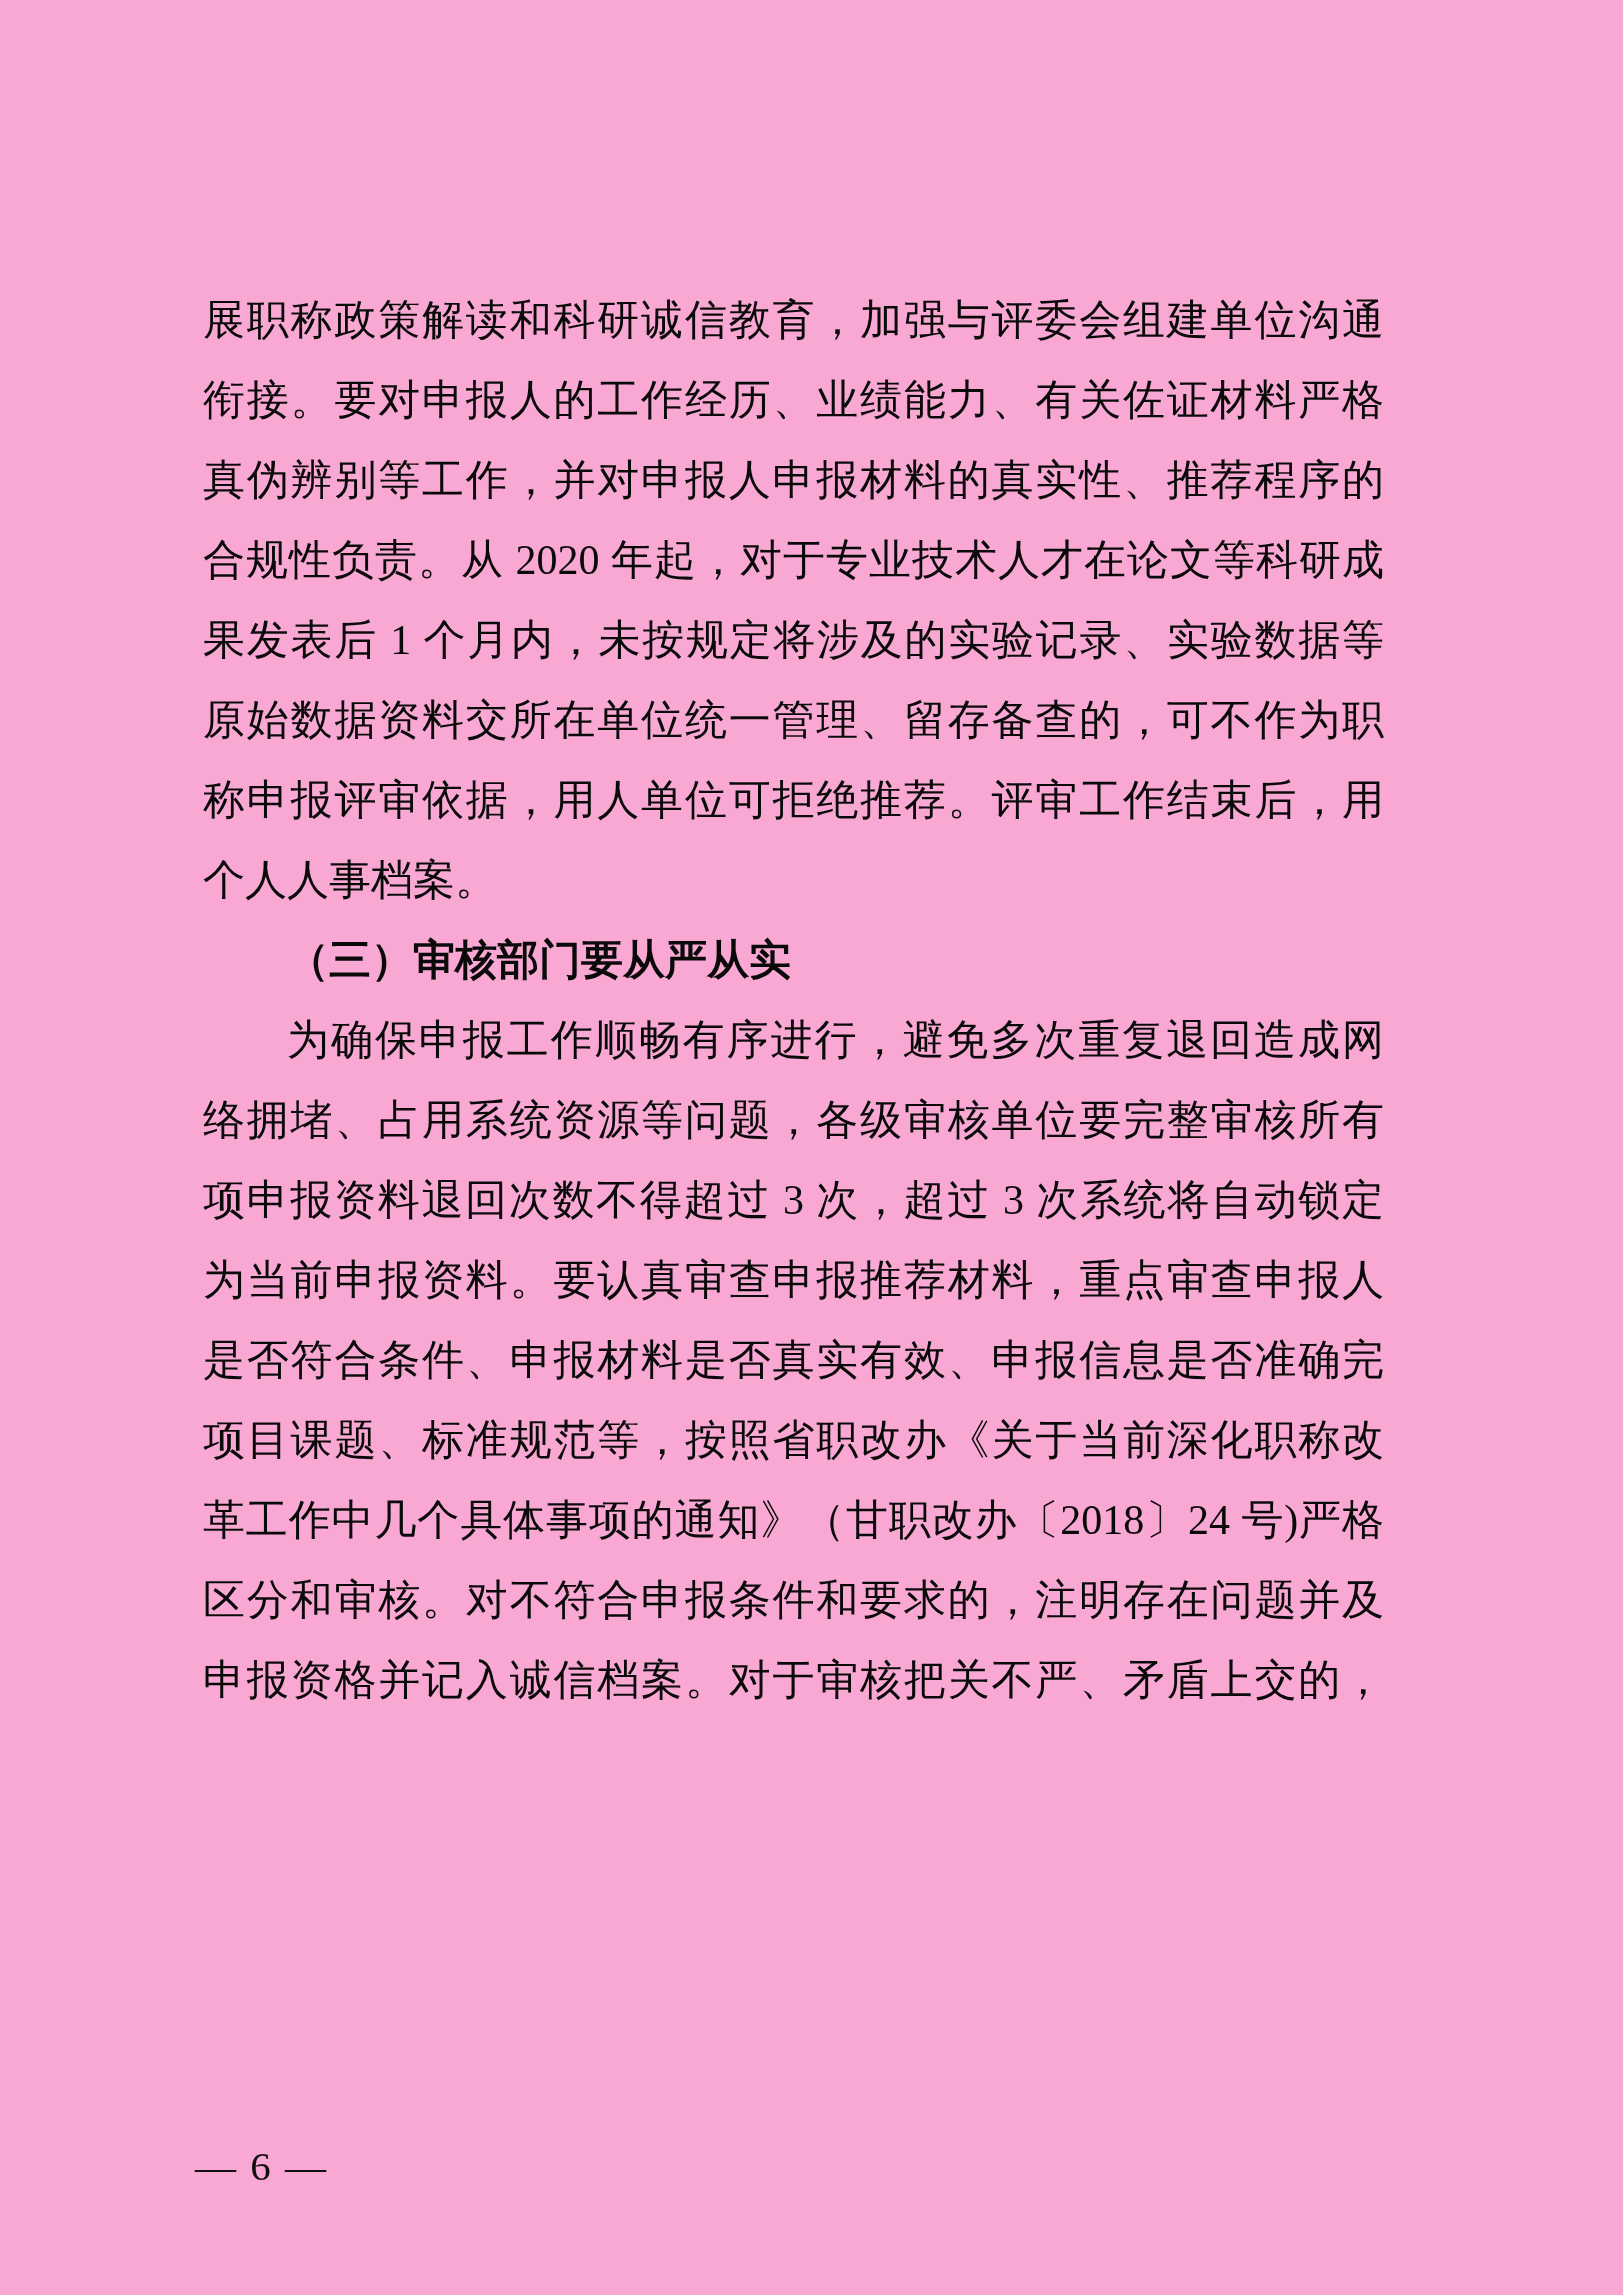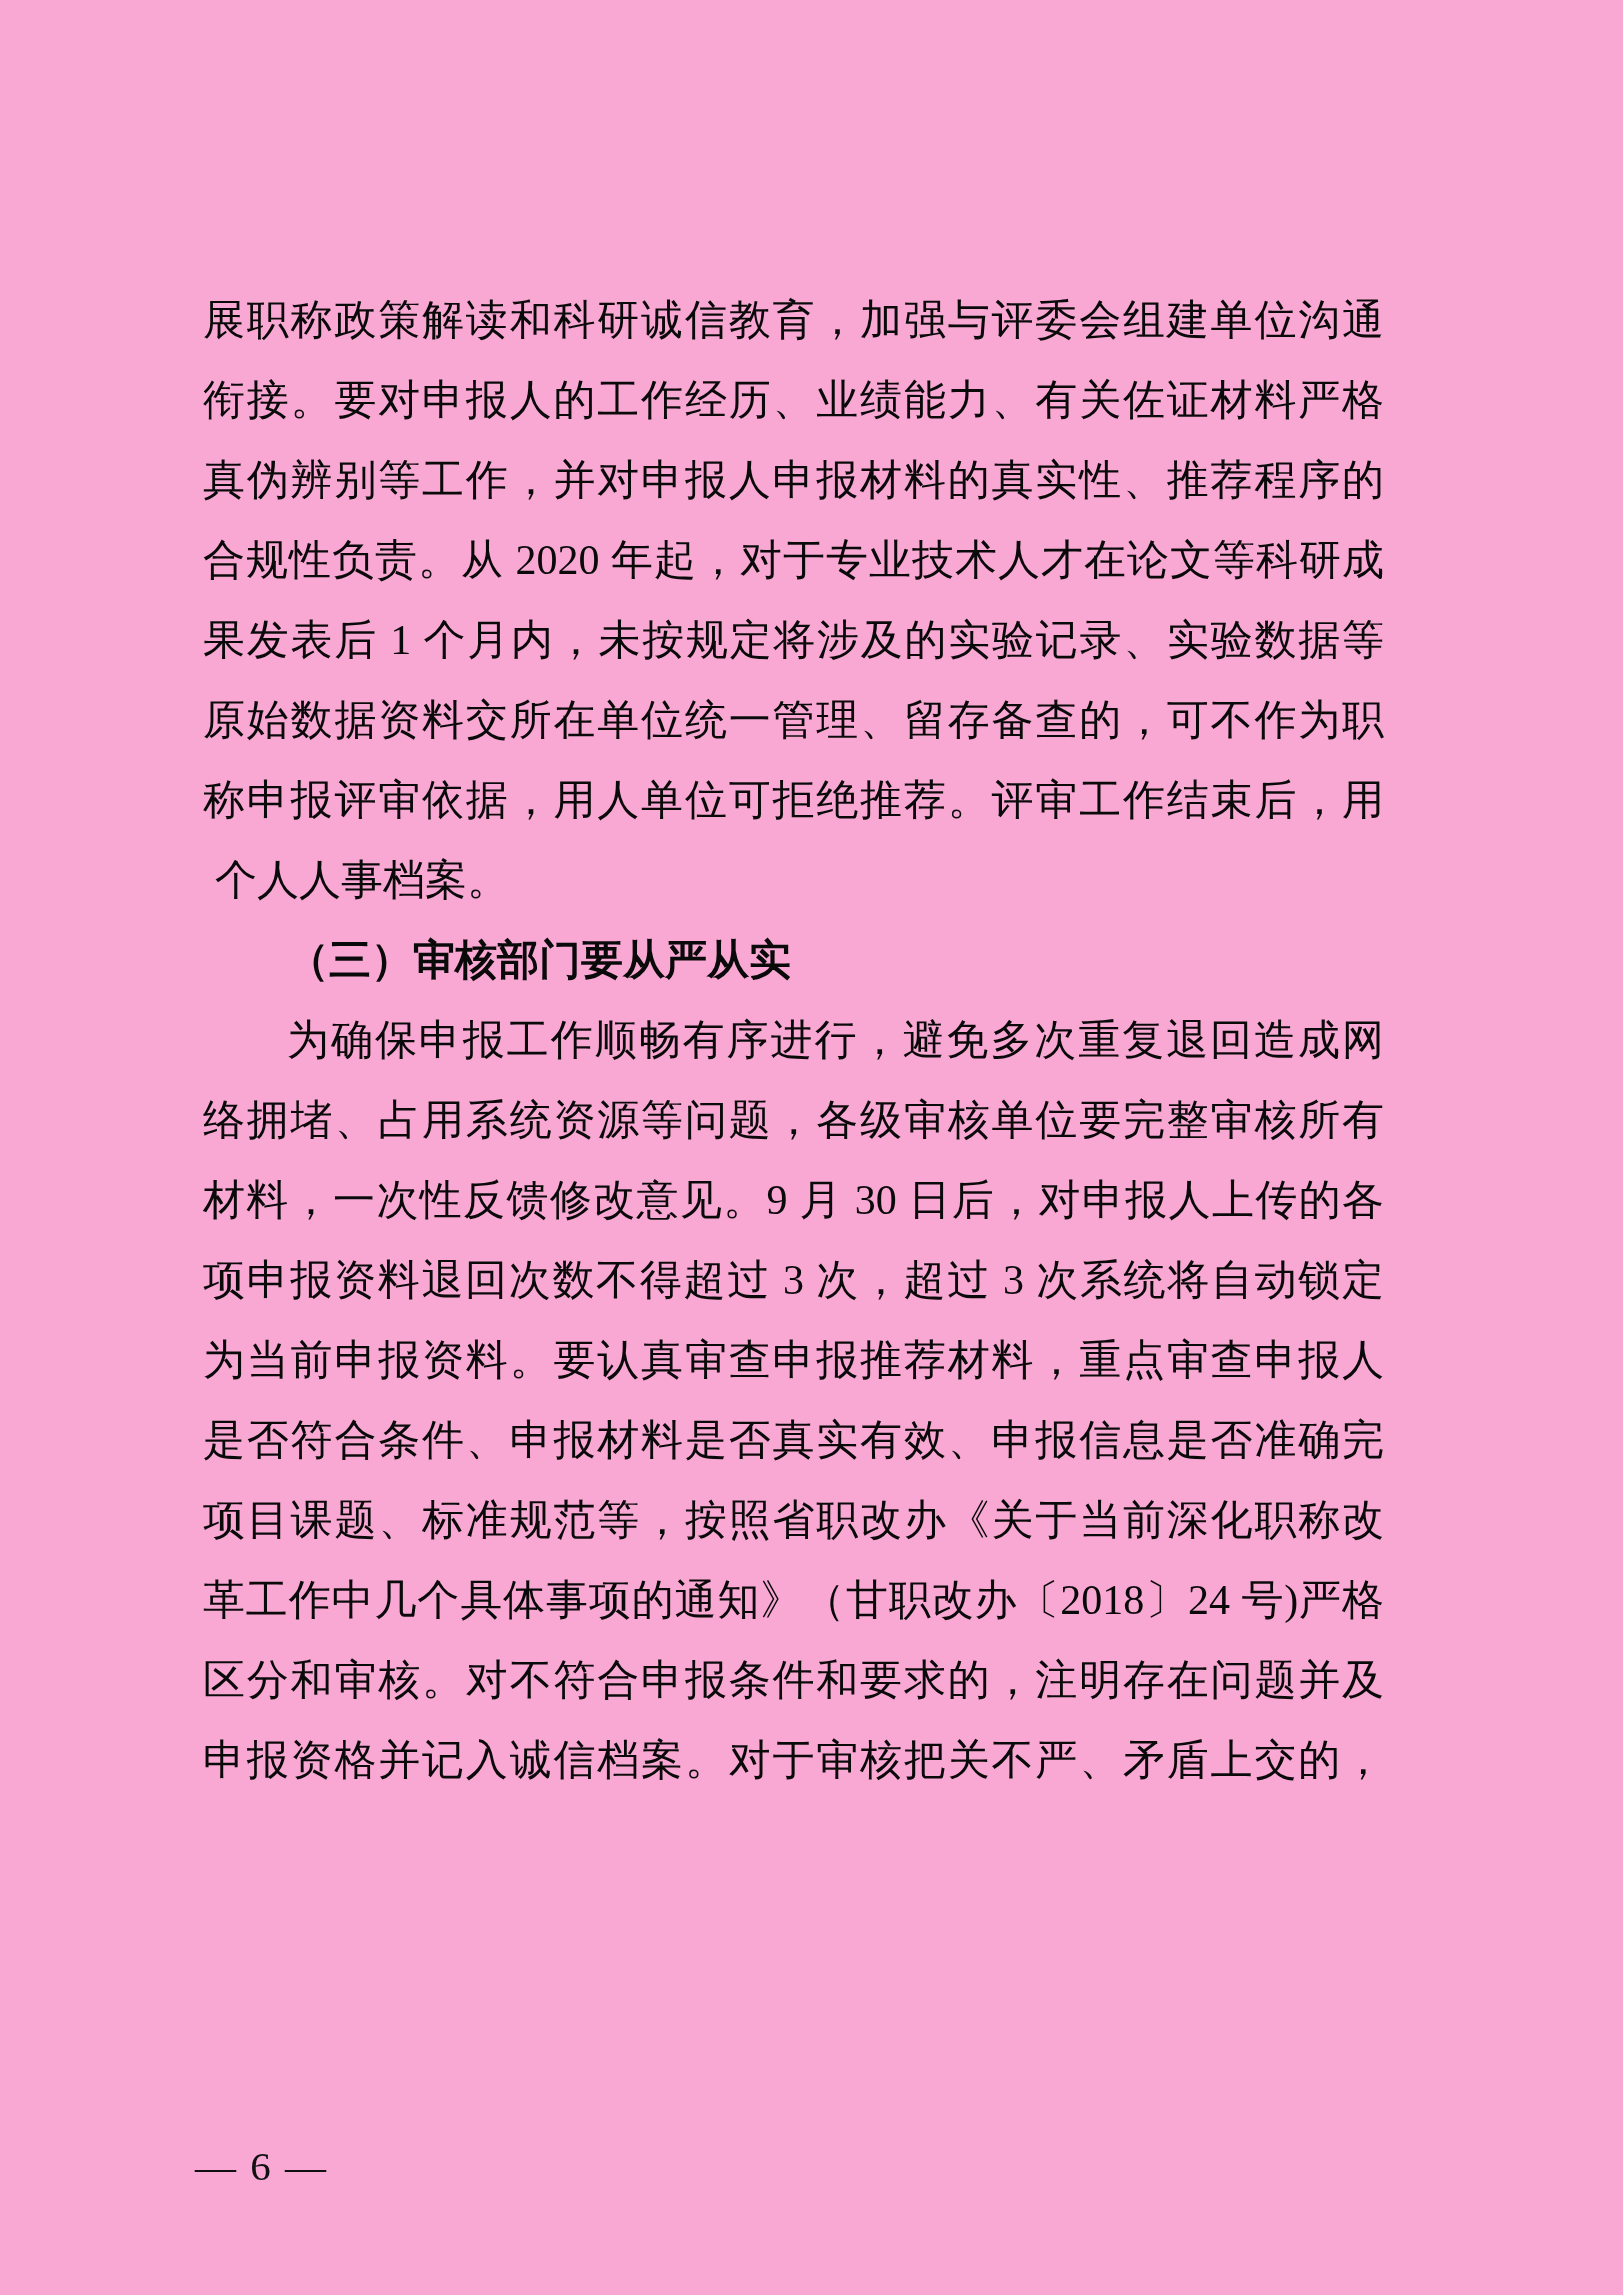--- a/index.html
+++ b/index.html
@@ -33,21 +33,20 @@
     white-space: nowrap;
     text-align: justify;
     text-align-last: justify;
     text-justify: inter-ideograph;
     letter-spacing: 0;
   }
   
   .line.para-end {
     text-align: left;
     text-align-last: left;
-    margin-left: 12px;
   }
   
   .line.heading {
     font-weight: 700;
     text-align: center;
     text-align-last: left;
     text-indent: 84px;
   }
   
   .line.para-start {
@@ -74,21 +73,20 @@
     <div class="line">衔接。要对申报人的工作经历、业绩能力、有关佐证材料严格</div>
     <div class="line">真伪辨别等工作，并对申报人申报材料的真实性、推荐程序的</div>
     <div class="line">合规性负责。从 2020 年起，对于专业技术人才在论文等科研成</div>
     <div class="line">果发表后 1 个月内，未按规定将涉及的实验记录、实验数据等</div>
     <div class="line">原始数据资料交所在单位统一管理、留存备查的，可不作为职</div>
     <div class="line">称申报评审依据，用人单位可拒绝推荐。评审工作结束后，用</div>
     <div class="line para-end">个人人事档案。</div>
     <div class="line heading">（三）审核部门要从严从实</div>
     <div class="line para-start">为确保申报工作顺畅有序进行，避免多次重复退回造成网</div>
     <div class="line">络拥堵、占用系统资源等问题，各级审核单位要完整审核所有</div>
-    <div class="line">材料，一次性反馈修改意见。9 月 30 日后，对申报人上传的各</div>
     <div class="line">项申报资料退回次数不得超过 3 次，超过 3 次系统将自动锁定</div>
     <div class="line">为当前申报资料。要认真审查申报推荐材料，重点审查申报人</div>
     <div class="line">是否符合条件、申报材料是否真实有效、申报信息是否准确完</div>
     <div class="line">项目课题、标准规范等，按照省职改办《关于当前深化职称改</div>
     <div class="line">革工作中几个具体事项的通知》（甘职改办〔2018〕24 号)严格</div>
     <div class="line">区分和审核。对不符合申报条件和要求的，注明存在问题并及</div>
     <div class="line">申报资格并记入诚信档案。对于审核把关不严、矛盾上交的，</div>
   </main>
 
   <footer class="page-footer">

